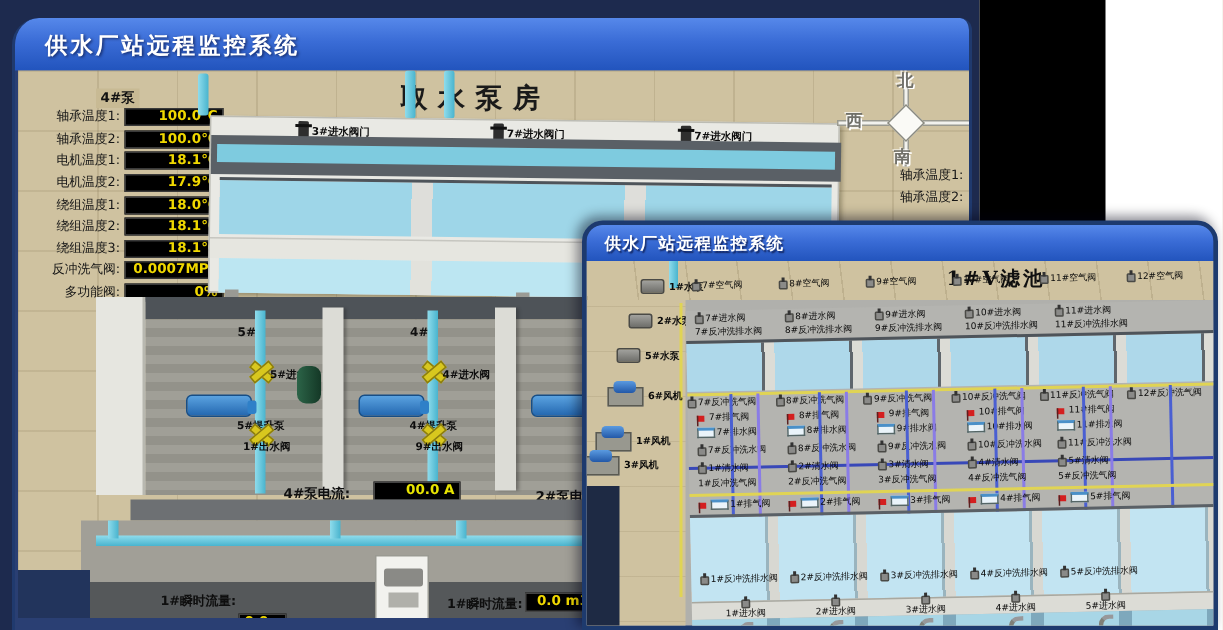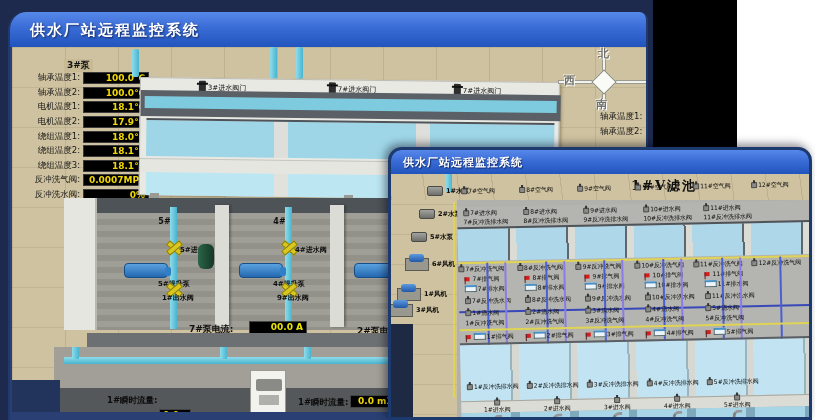--- a/index.html
+++ b/index.html
@@ -45,21 +45,21 @@
   .tank-cells1{position:absolute;left:6px;top:40px;width:408px;height:38px;background:
     repeating-linear-gradient(90deg,#9ed6e8 0 128px,#dededa 128px 142px);border-top:2px solid #4e545a}
   .tank-wall{position:absolute;left:0;top:80px;width:420px;height:14px;background:#e6e6e0;border-top:1px solid #c6c6c0}
   .tank-cells2{position:absolute;left:6px;top:94px;width:408px;height:23px;background:
     repeating-linear-gradient(90deg,#bce6f2 0 128px,#e2e2dc 128px 142px)}
   .ivalves{position:absolute;left:0;top:0;width:420px;height:20px}
   .ivalve{position:absolute;top:2px;display:flex;align-items:flex-end;gap:2px}
   .ivalve:nth-child(1){left:58px}.ivalve:nth-child(2){left:188px}.ivalve:nth-child(3){left:313px}
   .ivicon{width:7px;height:12px;background:#2e2e2e;border-radius:1px;position:relative}
   .ivicon::before{content:"";position:absolute;left:-2px;top:2px;width:11px;height:2px;background:#111}
-  .ivlbl{font-size:7px;font-weight:normal;color:#0c0c0c;white-space:nowrap}
+  .ivlbl{font-size:7px;font-weight:bold;color:#0c0c0c;white-space:nowrap}
 
   .pillar{position:absolute;width:7px;background:linear-gradient(90deg,#8fdcec,#49b4ce);border-radius:2px}
 
   
   .compass{position:absolute;left:544px;top:2px;width:100px;height:68px}
   .c-bar-h{position:absolute;left:2px;top:31px;width:96px;height:4px;background:#f2f2ee;border:1px solid #9a9a90}
   .c-bar-v{position:absolute;left:46px;top:2px;width:4px;height:60px;background:#f2f2ee;border:1px solid #9a9a90}
   .c-star{position:absolute;left:39px;top:24px;width:18px;height:18px;background:#fafaf6;border:1px solid #8a8a80;
     transform:rotate(45deg)}
   .c-txt{position:absolute;font-size:11px;font-weight:bold;color:#70706a;
@@ -170,22 +170,23 @@
 <div class="canvas">
 
   <div class="back-base"></div>
 
   <div class="win back-win">
     <div class="titlebar">
       <span class="back-title">供水厂站远程监控系统</span>
     </div>
     <div class="scene back-scene">
 
-
-      <div class="panel-hdr">3#泵</div>
+      <div class="back-scene-title">取水泵房</div>
+
+      <div class="panel-hdr">4#泵</div>
       <div class="panel-rows">
 
       <div class="prow">
           <span class="plabel">轴承温度1:</span>
           <span class="pvalue">100.0℃</span>
         </div>
           <div class="prow">
           <span class="plabel">轴承温度2:</span>
           <span class="pvalue">100.0℃</span>
         </div>
@@ -207,21 +208,21 @@
         </div>
           <div class="prow">
           <span class="plabel">绕组温度3:</span>
           <span class="pvalue">18.1℃</span>
         </div>
           <div class="prow">
           <span class="plabel">反冲洗气阀:</span>
           <span class="pvalue">0.0007MPa</span>
         </div>
           <div class="prow">
-          <span class="plabel">反冲洗水阀:</span>
+          <span class="plabel">多功能阀:</span>
           <span class="pvalue">0%</span>
         </div>
         </div>
 
       <div class="pillar" style="left:258px;top:0;height:32px"></div>
       <div class="pillar" style="left:284px;top:0;height:32px"></div>
       <div class="pillar" style="left:120px;top:2px;height:28px"></div>
 
       <div class="tank">
         <div class="ivalves">
@@ -302,21 +303,21 @@
           <div class="bay-lbl bl1"></div>
           <div class="pumpbody"></div>
           <div class="bay-lbl bl2"></div>
           <div class="yhandle yh2"></div>
           <div class="bay-lbl bl3"></div>
         </div>
         </div>
 
       <div class="greentank"></div>
 
-      <div class="ro-label" style="left:177px;top:276px">7#泵电流:</div>
+      <div class="ro-label" style="left:177px;top:276px">4#泵电流:</div>
       <div class="ro-box" style="left:237px;top:274px;width:58px">00.0 A</div>
       <div class="ro-label" style="left:345px;top:278px">2#泵电流</div>
 
       <div class="midstrip"></div>
       <div class="platform"></div>
       <div class="cpipe-h"></div>
       <div class="cpipe-r" style="left:60px"></div>
       <div class="cpipe-r" style="left:208px"></div>
       <div class="cpipe-r" style="left:292px"></div>
       <div class="bstrip"></div>

